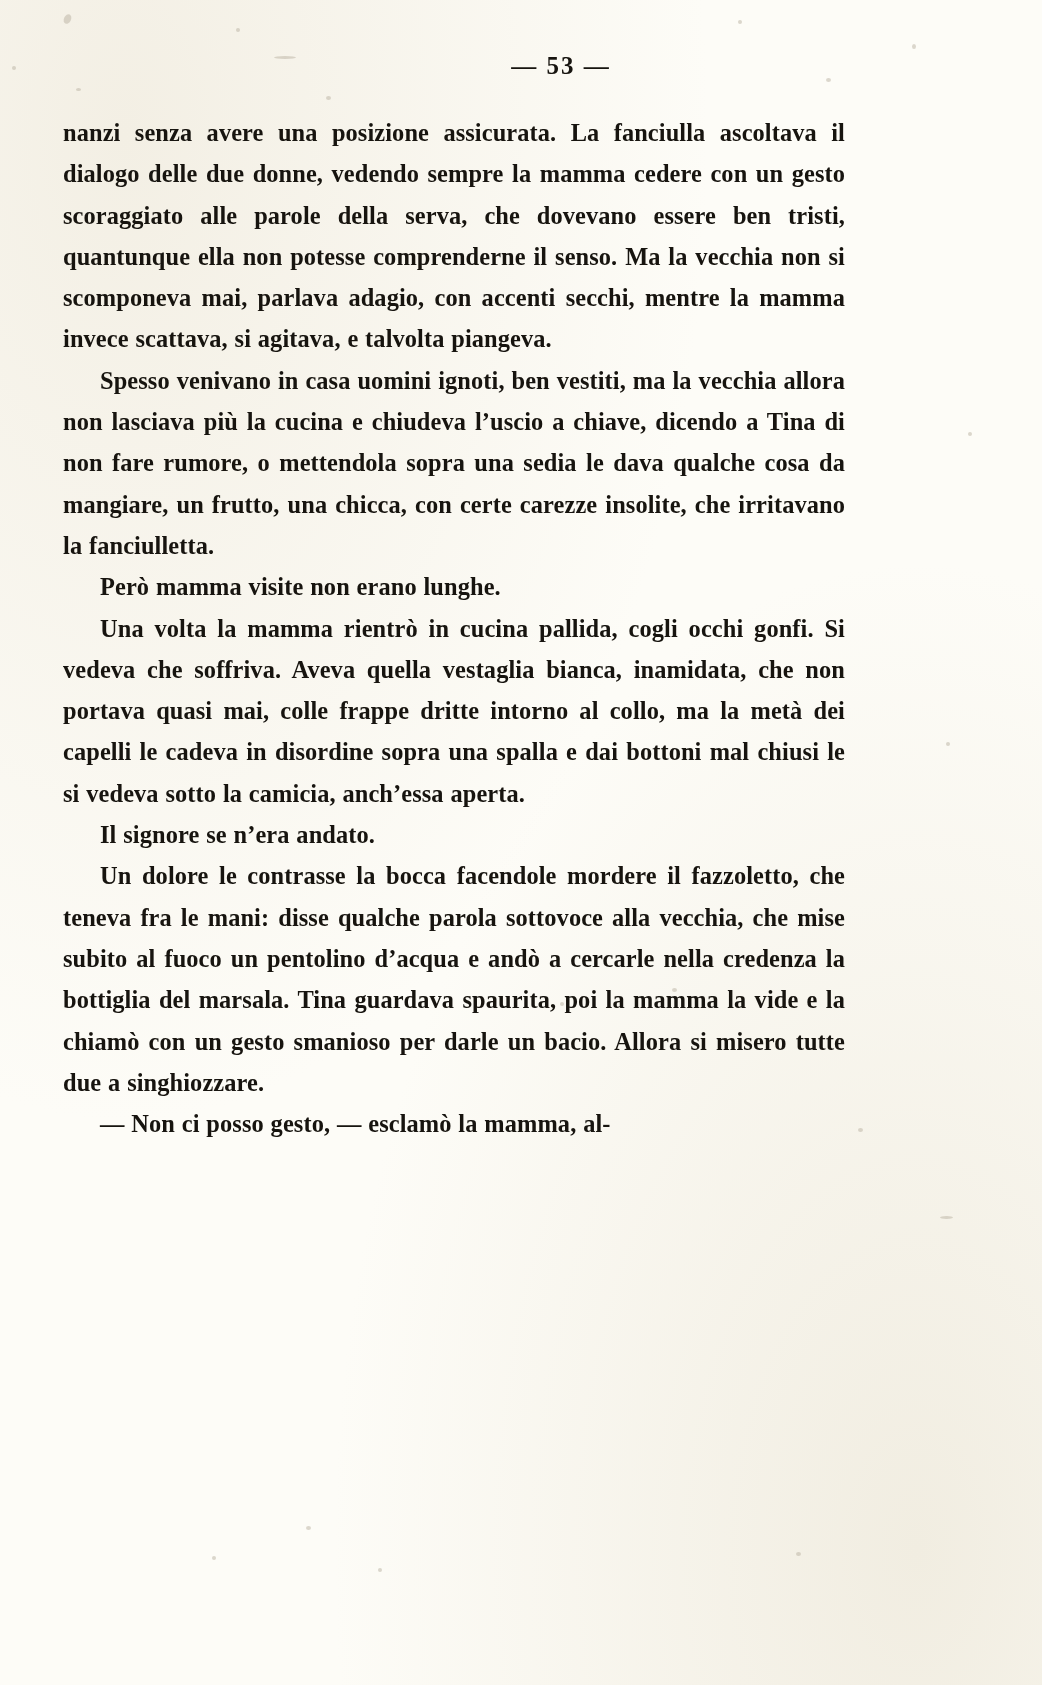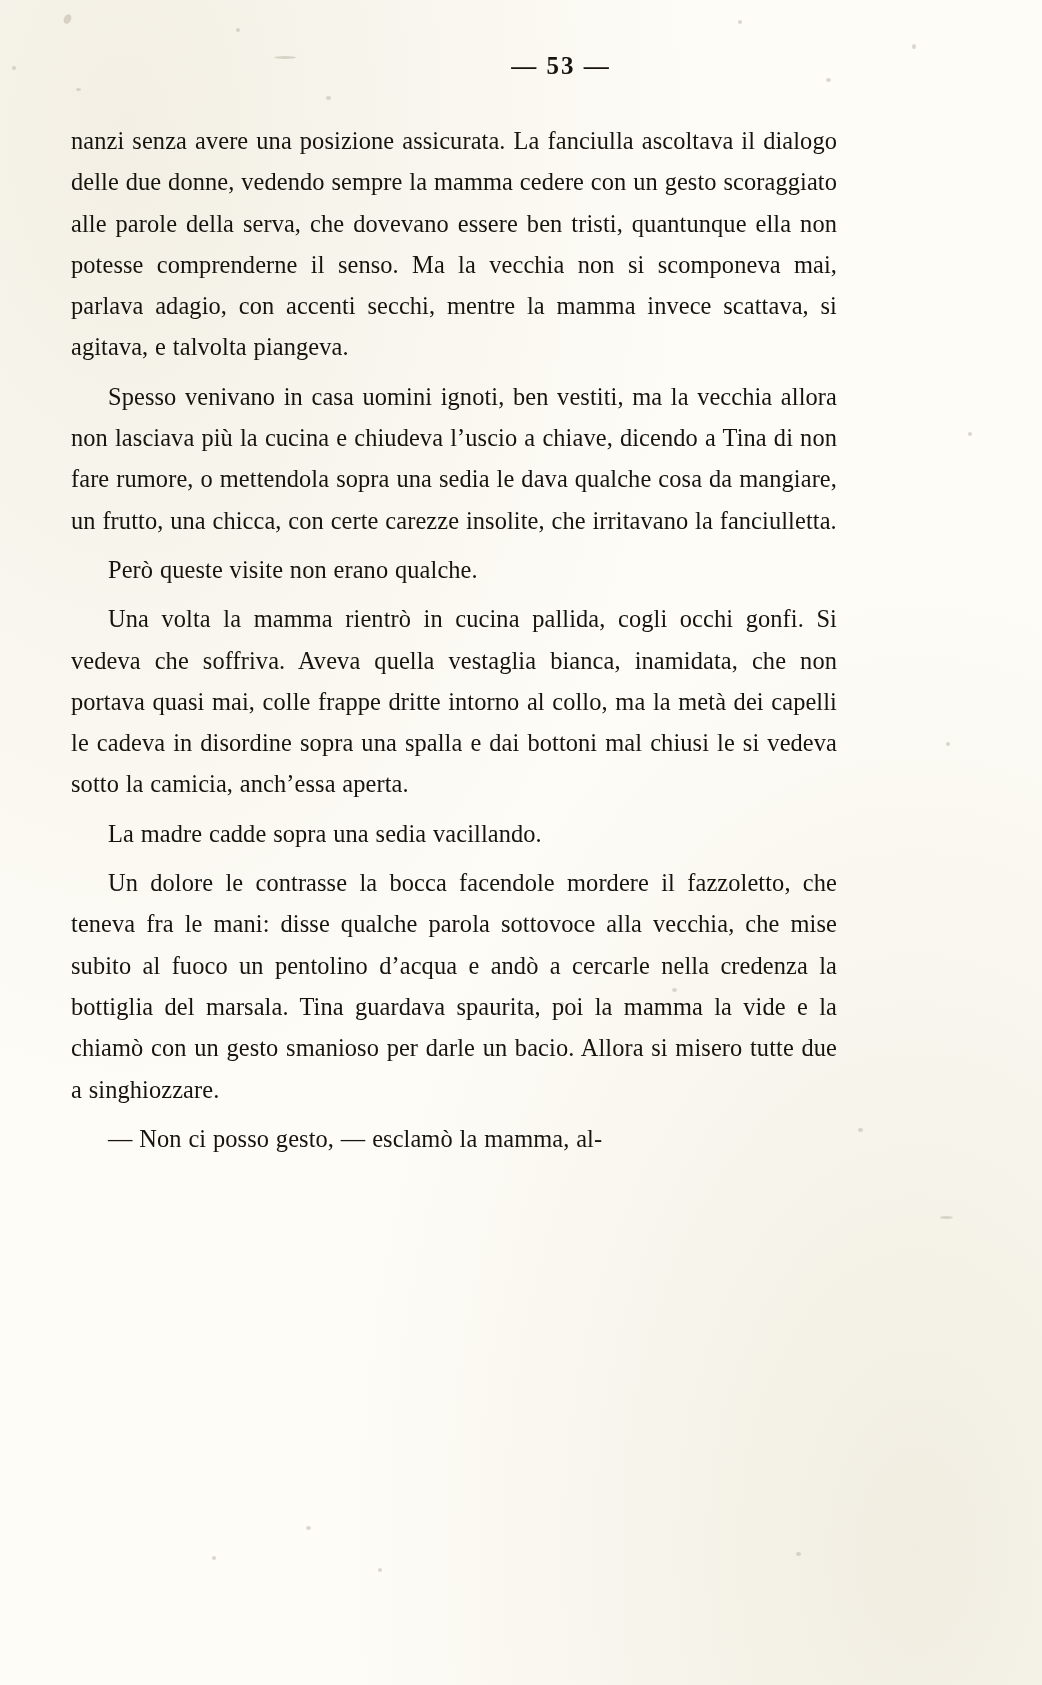--- a/index.html
+++ b/index.html
@@ -43,27 +43,28 @@
     font-weight: 600;
     margin-left: 40px;
   }
   .text-block {
     position: absolute;
     top: 112px;
     left: 63px;
     width: 782px;
   }
   p {
-    margin: 8px;
+    margin: 0;
     font-size: 24.4px;
     line-height: 41.3px;
     text-align: justify;
     text-justify: inter-word;
     letter-spacing: .1px;
     word-spacing: .6px;
+    font-weight: bold;
   }
   p.indent {
     text-indent: 37px;
   }
 </style>
 </head>
 <body>
 
 <div class="page">
 
@@ -85,19 +86,19 @@
   <span class="speck" style="left:378px; top:1568px;width:4px; height:4px;"></span>
   <span class="speck" style="left:796px; top:1552px;width:5px; height:4px;"></span>
   <span class="speck" style="left:560px; top:1002px;width:4px; height:4px;"></span>
   <span class="speck" style="left:672px; top:988px; width:5px; height:4px;"></span>
 
   <div class="page-number">— 53 —</div>
 
   <div class="text-block">
     <p>nanzi senza avere una posizione assicurata. La fanciulla ascoltava il dialogo delle due donne, vedendo sempre la mamma cedere con un gesto scoraggiato alle parole della serva, che dovevano essere ben tristi, quantunque ella non potesse comprenderne il senso. Ma la vecchia non si scomponeva mai, parlava adagio, con accenti secchi, mentre la mamma invece scattava, si agitava, e talvolta piangeva.</p>
     <p class="indent">Spesso venivano in casa uomini ignoti, ben vestiti, ma la vecchia allora non lasciava più la cucina e chiudeva l’uscio a chiave, dicendo a Tina di non fare rumore, o mettendola sopra una sedia le dava qualche cosa da mangiare, un frutto, una chicca, con certe carezze insolite, che irritavano la fanciulletta.</p>
-    <p class="indent">Però queste visite non erano qualche.</p>
+    <p class="indent">Però mamma visite non erano lunghe.</p>
     <p class="indent">Una volta la mamma rientrò in cucina pallida, cogli occhi gonfi. Si vedeva che soffriva. Aveva quella vestaglia bianca, inamidata, che non portava quasi mai, colle frappe dritte intorno al collo, ma la metà dei capelli le cadeva in disordine sopra una spalla e dai bottoni mal chiusi le si vedeva sotto la camicia, anch’essa aperta.</p>
-    <p class="indent">La madre cadde sopra una sedia vacillando.</p>
+    <p class="indent">Il signore se n’era andato.</p>
     <p class="indent">Un dolore le contrasse la bocca facendole mordere il fazzoletto, che teneva fra le mani: disse qualche parola sottovoce alla vecchia, che mise subito al fuoco un pentolino d’acqua e andò a cercarle nella credenza la bottiglia del marsala. Tina guardava spaurita, poi la mamma la vide e la chiamò con un gesto smanioso per darle un bacio. Allora si misero tutte due a singhiozzare.</p>
     <p class="indent">— Non ci posso gesto, — esclamò la mamma, al-</p>
   </div>
 </div>
 
 </body></html>

